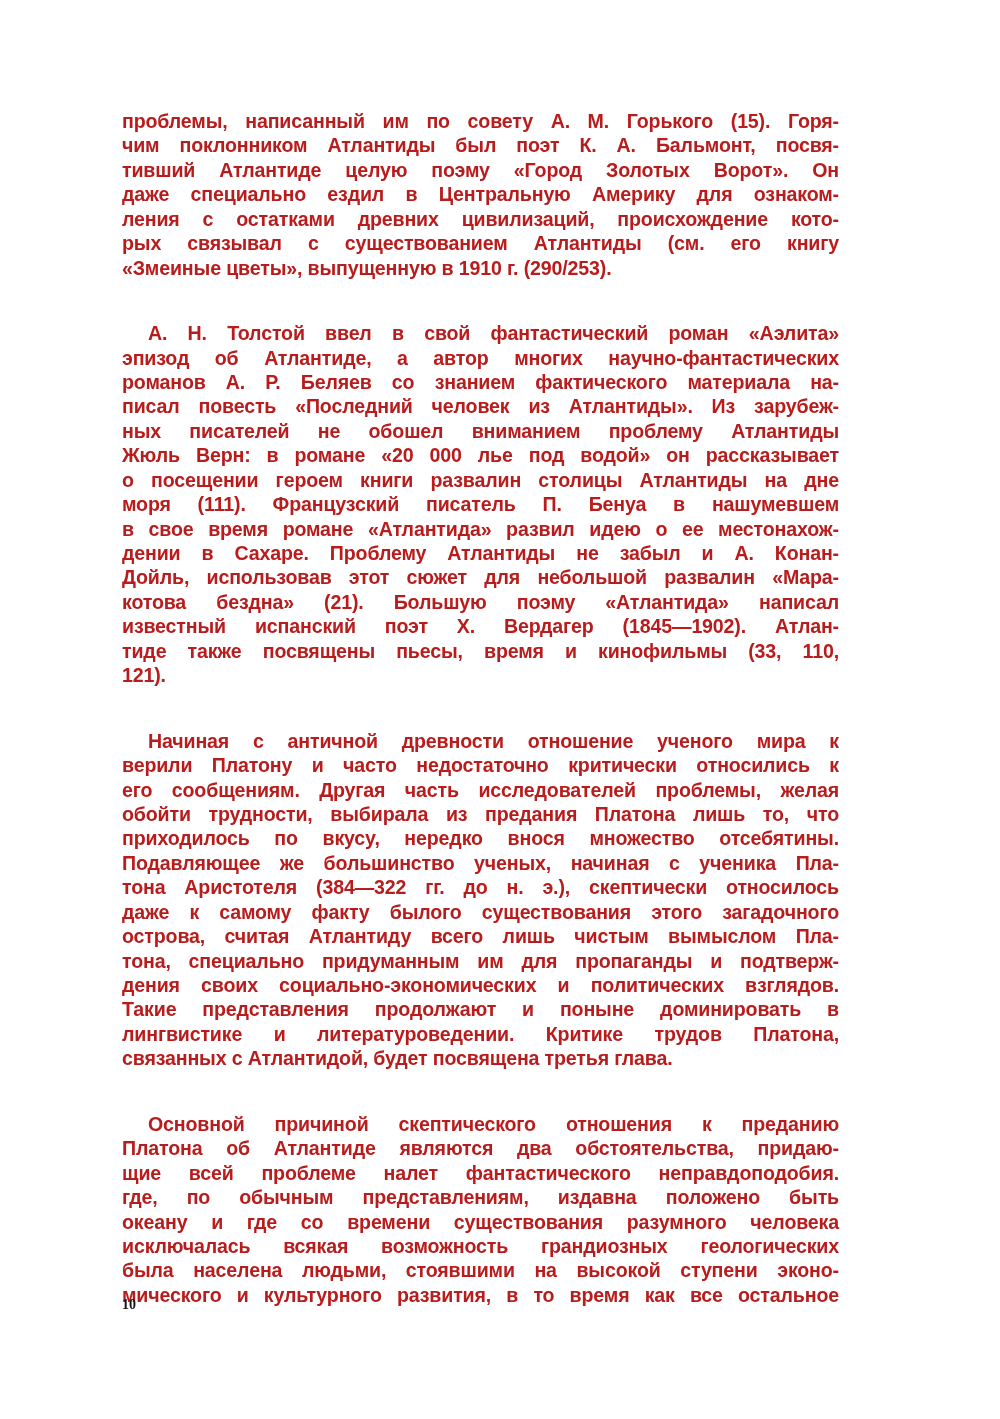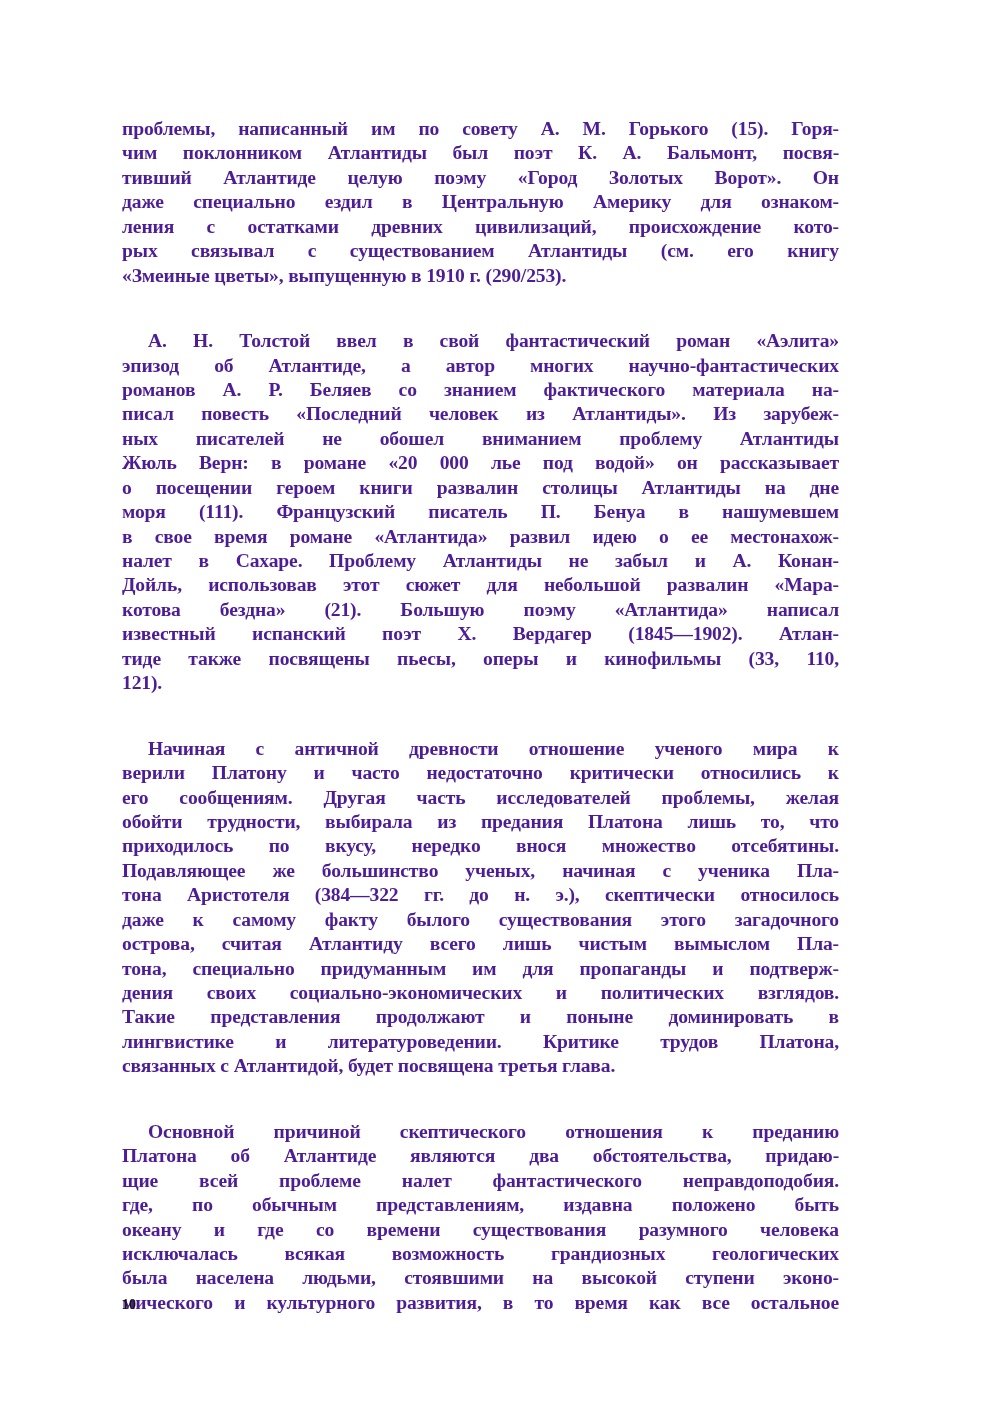--- a/index.html
+++ b/index.html
@@ -5,24 +5,24 @@
   html, body { margin: 0; padding: 0; }
   body {
     width: 1000px; height: 1419px;
     background: #ffffff;
     position: relative;
     overflow: hidden;
   }
   .page {
     position: absolute;
     left: 122px;
-    top: 117px;
+    top: 109px;
     width: 717px;
-    color: #4c1d95;
-    font-family: Liberation Serif, serif;
+    color: #b91c1c;
+    font-family: Liberation Sans, sans-serif;
     font-size: 19.6px;
     font-weight: bold;
     line-height: 24.45px;
     letter-spacing: -0.15px;
   }
   .line {
     display: block;
     white-space: nowrap;
     text-align: justify;
     text-align-last: justify;
@@ -64,25 +64,25 @@
   <div>
     <span class="line indent">А. Н. Толстой ввел в свой фантастический роман «Аэлита»</span>
     <span class="line">эпизод об Атлантиде, а автор многих научно-фантастических</span>
     <span class="line">романов А. Р. Беляев со знанием фактического материала на-</span>
     <span class="line">писал повесть «Последний человек из Атлантиды». Из зарубеж-</span>
     <span class="line">ных писателей не обошел вниманием проблему Атлантиды</span>
     <span class="line">Жюль Верн: в романе «20 000 лье под водой» он рассказывает</span>
     <span class="line">о посещении героем книги развалин столицы Атлантиды на дне</span>
     <span class="line">моря (111). Французский писатель П. Бенуа в нашумевшем</span>
     <span class="line">в свое время романе «Атлантида» развил идею о ее местонахож-</span>
-    <span class="line">налет в Сахаре. Проблему Атлантиды не забыл и А. Конан-</span>
+    <span class="line">дении в Сахаре. Проблему Атлантиды не забыл и А. Конан-</span>
     <span class="line">Дойль, использовав этот сюжет для небольшой развалин «Мара-</span>
     <span class="line">котова бездна» (21). Большую поэму «Атлантида» написал</span>
     <span class="line">известный испанский поэт X. Вердагер (1845—1902). Атлан-</span>
-    <span class="line">тиде также посвящены пьесы, оперы и кинофильмы (33, 110,</span>
+    <span class="line">тиде также посвящены пьесы, время и кинофильмы (33, 110,</span>
     <span class="line last">121).</span>
   </div>
 
   <div>
     <span class="line indent">Начиная с античной древности отношение ученого мира к</span>
     <span class="line">верили Платону и часто недостаточно критически относились к</span>
     <span class="line">его сообщениям. Другая часть исследователей проблемы, желая</span>
     <span class="line">обойти трудности, выбирала из предания Платона лишь то, что</span>
     <span class="line">приходилось по вкусу, нередко внося множество отсебятины.</span>
     <span class="line">Подавляющее же большинство ученых, начиная с ученика Пла-</span>

